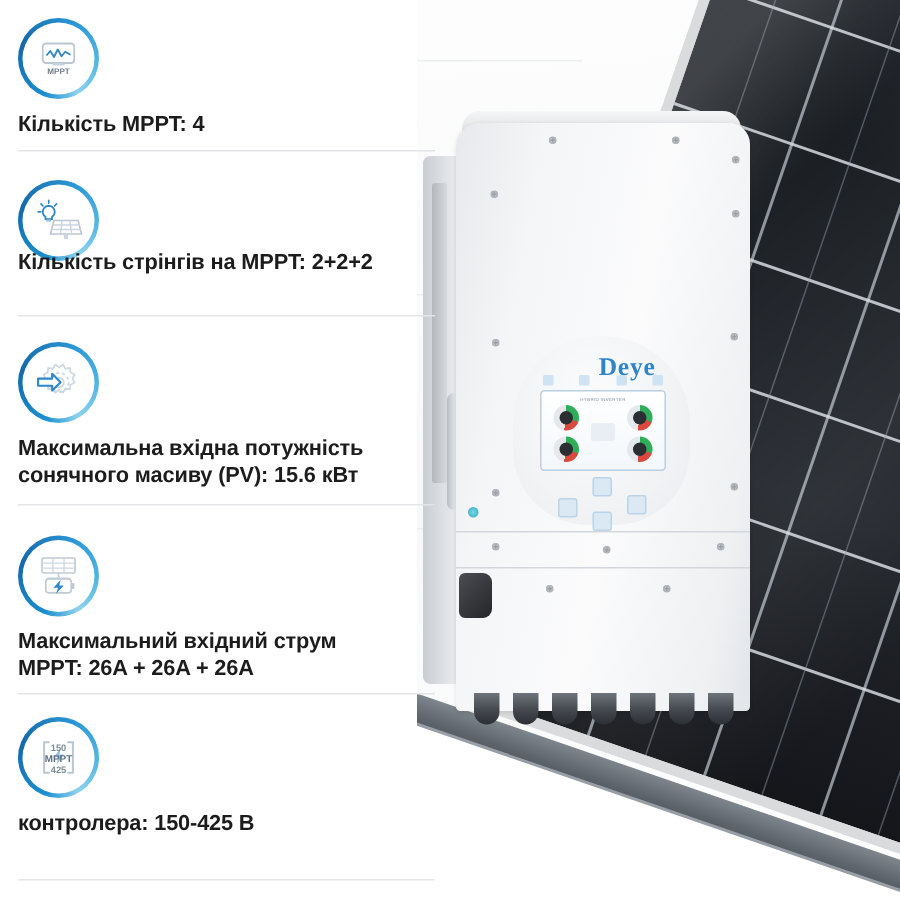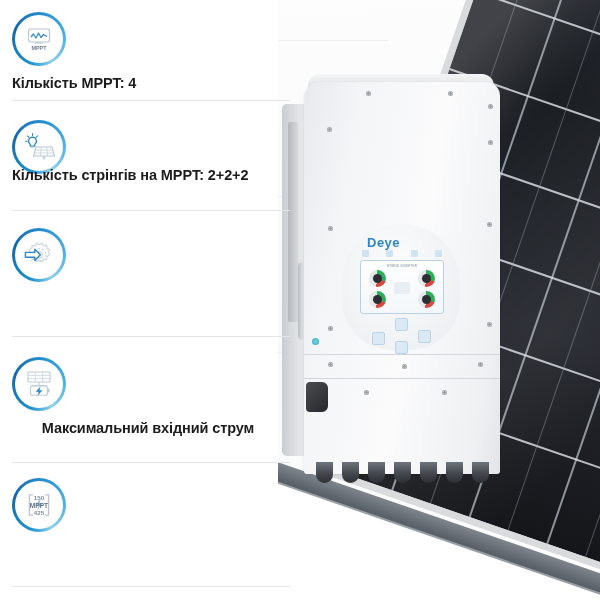--- a/index.html
+++ b/index.html
@@ -219,23 +219,23 @@
     position: absolute;
     left: 60px; top: 142px;
     width: 118px; height: 126px;
     background: radial-gradient(ellipse at 45% 35%, #fcfcfd 0%, #f1f3f5 60%, #eaedf0 100%);
     border-radius: 58px 58px 50px 50px;
   }
   .brand {
     position: absolute;
     left: 85px; top: 153px;
     width: 70px;
-    text-align: left;
-    font-family: Liberation Sans, sans-serif;
-    font-size: 13px;
+    text-align: right;
+    font-family: Liberation Serif, serif;
+    font-size: 17px;
     font-weight: bold;
     color: #2e86c8;
     letter-spacing: 0.5px;
   }
   .icon-row {
     position: absolute;
     left: 80px; top: 168px;
     width: 80px;
     display: flex;
     justify-content: space-between;
@@ -524,20 +524,22 @@
             <g stroke="#cdd8e1" stroke-width="1.2" fill="none">
               <path d="M20 5.2 l1.6 2.6 3.0 -0.5 0.4 3.0 2.7 1.4 -1.3 2.7 1.3 2.7 -2.7 1.4 -0.4 3.0 -3.0 -0.5 -1.6 2.6 -2.6 -1.6 -2.6 1.6 -1.6 -2.6 -3.0 0.5 -0.4 -3.0 -2.7 -1.4 1.3 -2.7 -1.3 -2.7 2.7 -1.4 0.4 -3.0 3.0 0.5 1.6 -2.6 2.6 1.6 z"></path>
               <circle cx="17.4" cy="17" r="6.4" stroke-dasharray="2 2"></circle>
               <circle cx="17.4" cy="17" r="3.1"></circle>
             </g>
             <path d="M3.4 14.4 h9.4 v-3.2 l5.6 5.6 -5.6 5.6 v-3.2 H3.4 z" fill="#ffffff" stroke="#2e88c7" stroke-width="1.4" stroke-linejoin="round"></path>
           </svg>
         </div>
       </div>
       <div class="spec-text" style="top:62px;">
+        <div>Максимальна вхідна потужність</div>
+        <div>сонячного масиву (PV): 15.6 кВт</div>
       </div>
     </div>
     <div class="divider" style="top:336px;"></div>
 
     <div class="spec-row" style="top:357px;">
       <div class="spec-icon">
         <div class="ring">
             <div class="ring-inner"></div>
           </div>
         <div class="glyph">
@@ -551,22 +553,23 @@
                 <line x1="14.7" y1="0" x2="14.7" y2="10"></line>
               </g>
               <path d="M11 10 v3.5 M3.5 13.5 h15 M3.5 13.5 v3 M18.5 13.5 v3" fill="none" stroke="#c3cfd9" stroke-width="1.1"></path>
             </g>
             <rect x="8.5" y="19" width="17" height="9.2" rx="2" fill="#ffffff" stroke="#bfcad4" stroke-width="1.1"></rect>
             <rect x="25.8" y="21.6" width="1.8" height="4" rx="0.6" fill="#bfcad4"></rect>
             <path d="M18.4 19.6 l-4.8 5.2 h3.1 l-1.3 4.1 5.1 -5.6 h-3.0 z" fill="#2e88c7"></path>
           </svg>
         </div>
       </div>
-      <div class="spec-text" style="top:62px;text-align:center;">
+      <div class="spec-text" style="top:62px;">
         <div>Максимальний вхідний струм</div>
+        <div>MPPT: 26A + 26A + 26A</div>
       </div>
     </div>
     <div class="divider" style="top:462px;"></div>
 
     <div class="spec-row" style="top:478px;">
       <div class="spec-icon">
         <div class="ring">
             <div class="ring-inner"></div>
           </div>
         <div class="glyph">
@@ -576,18 +579,19 @@
               <path d="M23.4 6.8 H26.6 V27.2 H23.4"></path>
             </g>
             <path d="M18.6 10.4 l-4.6 6.4 h2.9 l-1.3 5.2 5.0 -7.0 h-3.0 z" fill="#2e88c7" opacity="0.55"></path>
             <text x="17" y="12.4" text-anchor="middle" font-family="Liberation Sans, sans-serif" font-size="6.2" font-weight="bold" fill="#7d8d99">150</text>
             <text x="17" y="19.9" text-anchor="middle" font-family="Liberation Sans, sans-serif" font-size="6.6" font-weight="bold" fill="#5f7080">MPPT</text>
             <text x="17" y="27.2" text-anchor="middle" font-family="Liberation Sans, sans-serif" font-size="6.2" font-weight="bold" fill="#7d8d99">425</text>
           </svg>
         </div>
       </div>
       <div class="spec-text" style="top:62px;">
+        <div>контролера: 150-425 В</div>
       </div>
     </div>
     <div class="divider" style="top:586px;"></div>
 
   </div>
 </div>
 
 </body></html>

